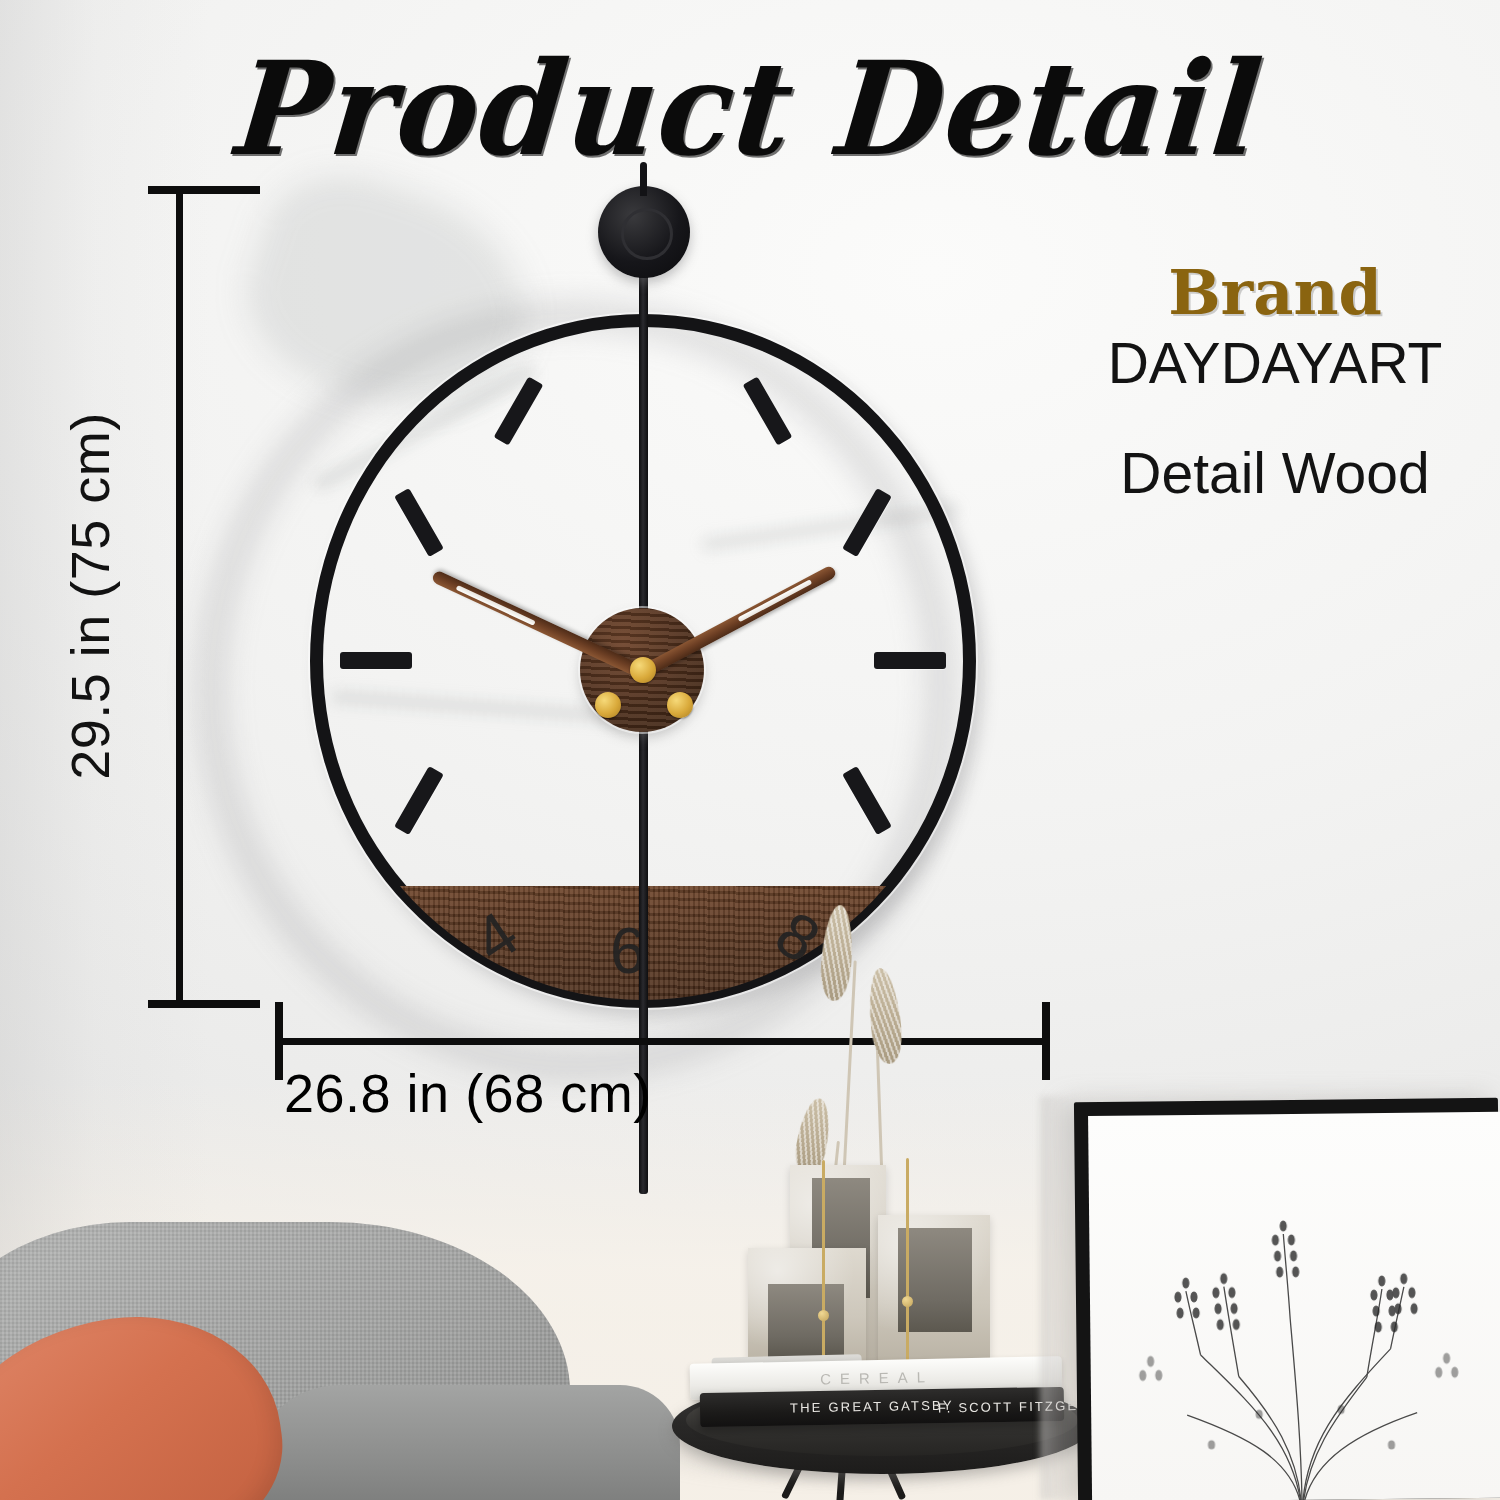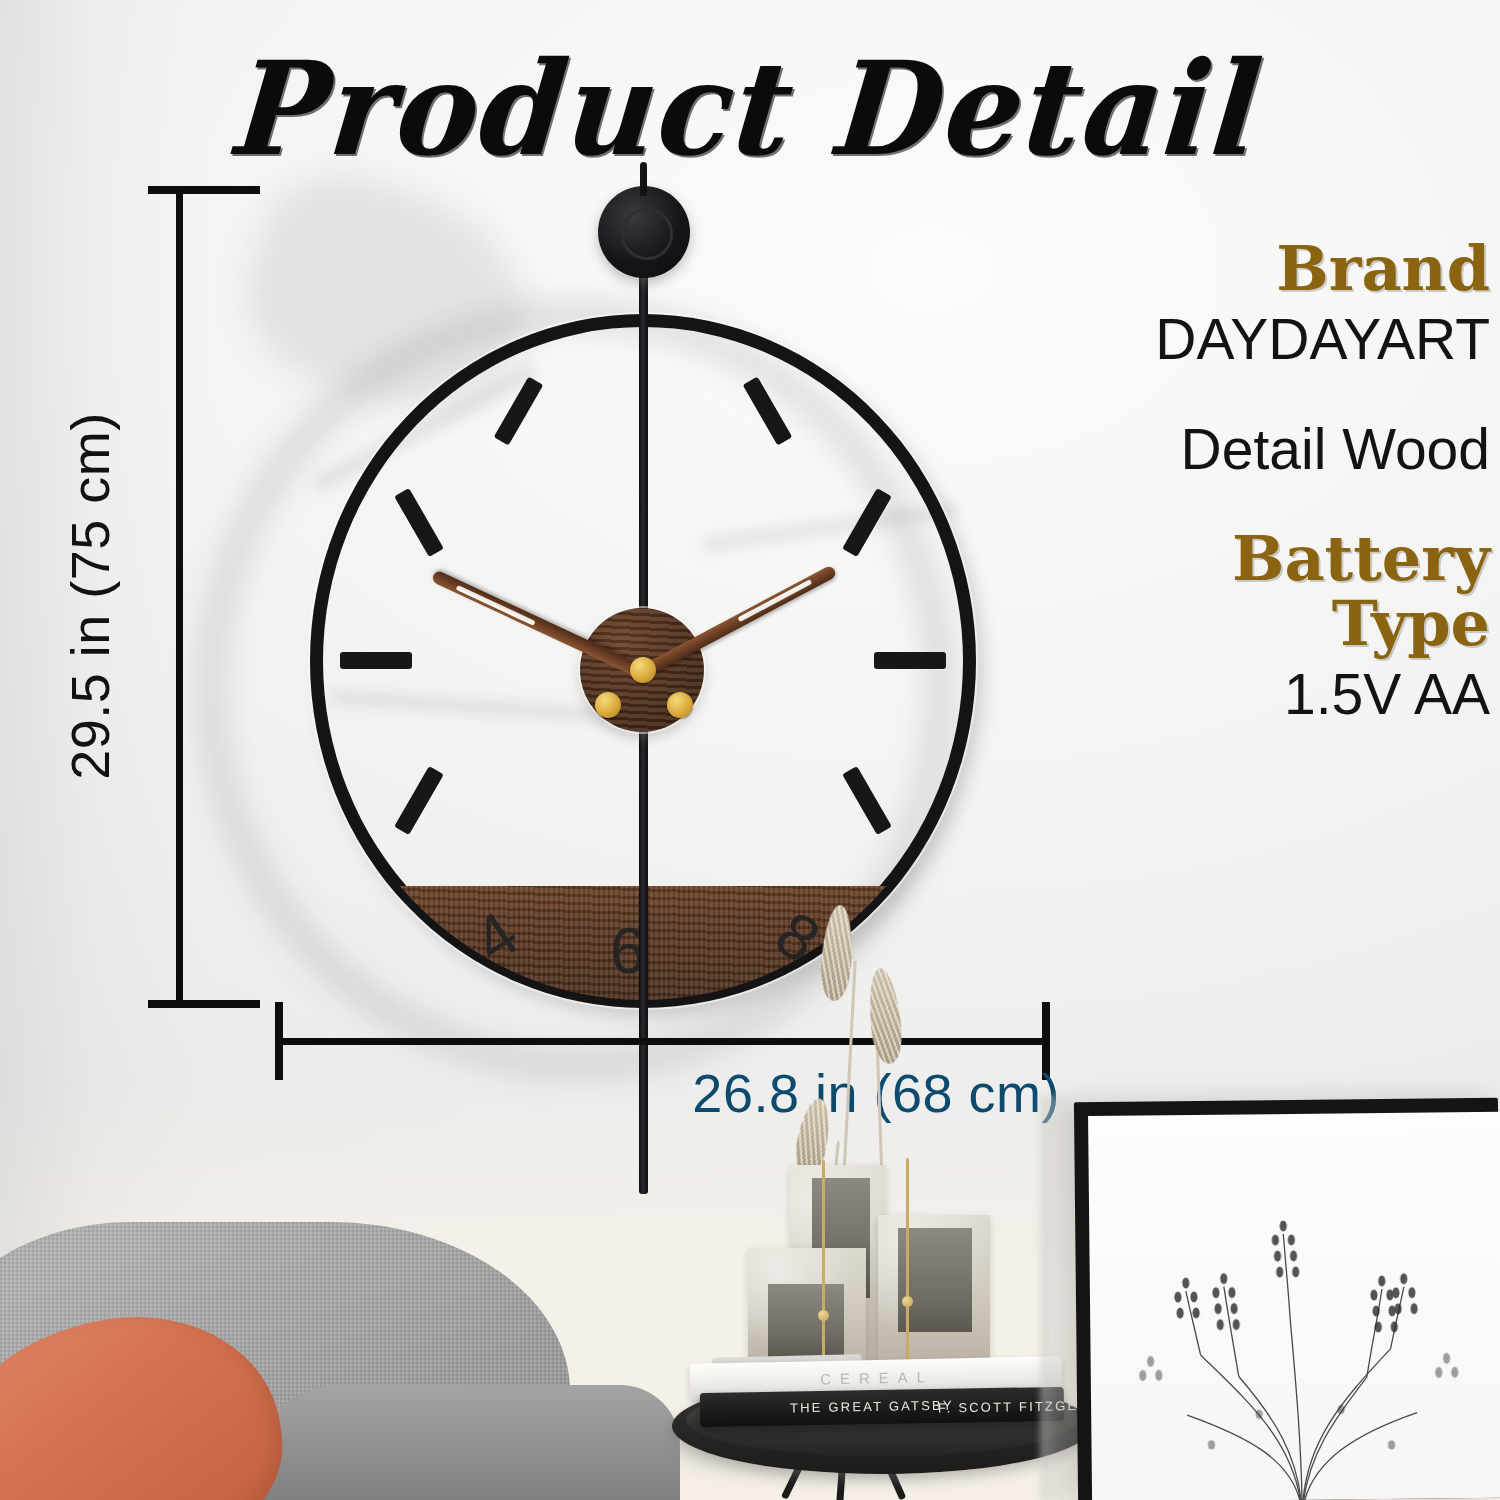--- a/index.html
+++ b/index.html
@@ -62,22 +62,22 @@
   .h-dim{left:278px;top:1038px;width:772px;height:7px;}
   .h-cap-left{left:275px;top:1002px;width:8px;height:78px;}
   .h-cap-right{left:1042px;top:1002px;width:8px;height:78px;}
 
   .v-dim-label{
     position:absolute;left:-190px;top:565px;width:560px;text-align:center;
     transform:rotate(-90deg);
     font-size:54px;color:#121212;letter-spacing:.5px;white-space:nowrap;
   }
   .h-dim-label{
-    position:absolute;left:292px;top:1062px;width:768px;text-align:right;
-    font-size:54px;color:#0c4a6e;letter-spacing:.5px;white-space:nowrap;
+    position:absolute;left:284px;top:1062px;width:768px;text-align:left;
+    font-size:54px;color:#000000;letter-spacing:.5px;white-space:nowrap;
   }
 
   
   .clock{position:absolute;left:310px;top:314px;width:666px;height:694px;}
 
   .clock-ring{
     position:absolute;left:0;top:0;width:666px;height:694px;
     border-radius:50%;
     border:13px solid #141416;
     box-sizing:border-box;
@@ -152,21 +152,21 @@
   .stem{position:absolute;background:#cfc6b5;border-radius:2px;transform-origin:50% 100%;}
   .plume{
     position:absolute;width:30px;height:96px;border-radius:50% 50% 48% 48%/62% 62% 38% 38%;
     background:
       repeating-linear-gradient(76deg, rgba(255,255,255,.55) 0 2px, rgba(255,255,255,0) 2px 5px),
       linear-gradient(180deg,#cbbfa7 0%,#b9ab91 55%,#a89a80 100%);
     filter:blur(.4px);
   }
 
   
-  .specs{position:absolute;left:1060px;top:236px;width:430px;text-align:right;}
+  .specs{position:absolute;left:1060px;top:260px;width:430px;text-align:center;}
   .spec-label{
     font-family:"DejaVu Serif",serif;font-weight:700;
     color:#8a6410;font-size:62px;line-height:1.05;letter-spacing:0px;
     text-shadow:2px 2px 0 rgba(0,0,0,.18);
   }
   .spec-value{
     font-family:"Liberation Sans",sans-serif;
     color:#131313;font-size:57px;line-height:1.15;margin-top:6px;margin-bottom:44px;
     white-space:nowrap;
   }
@@ -354,24 +354,20 @@
   <div class="stem" style="left:816px;top:1140px;width:3px;height:200px;transform:rotate(6deg);"></div>
   <div class="plume" style="left:798px;top:1098px;height:78px;transform:rotate(10deg);"></div>
 
   <div class="specs">
     <div>
       <div class="spec-label">Brand</div>
       <div class="spec-value">DAYDAYART</div>
     </div>
     <div>
       <div class="spec-value">Detail Wood</div>
-    </div>
-    <div>
-      <div class="spec-label">Battery Type</div>
-      <div class="spec-value last">1.5V AA</div>
     </div>
   </div>
 
   <div class="floor-shadow"></div>
 
   <div class="armchair">
     <div class="armchair-tex"></div>
   </div>
   <div class="armchair-arm"></div>
   <div class="cushion"></div>

